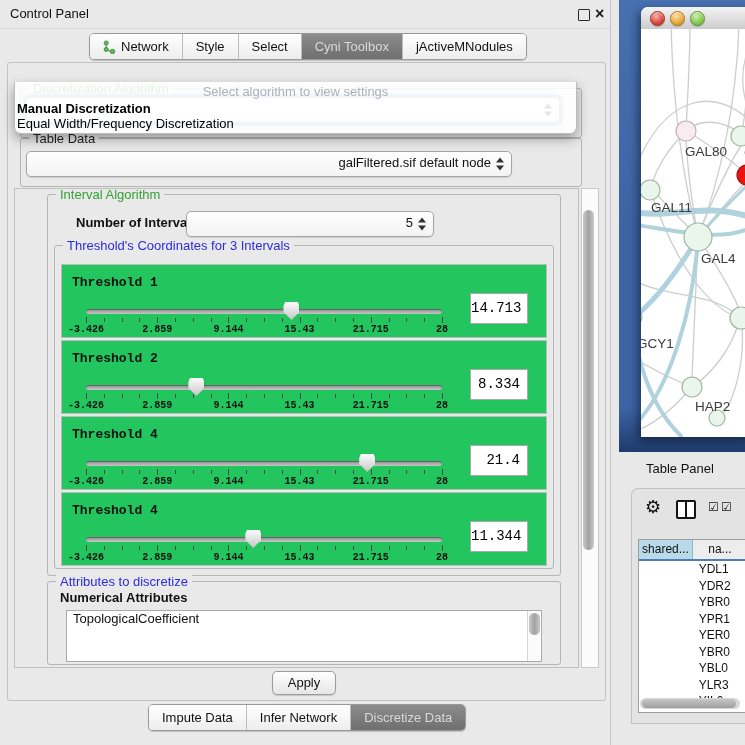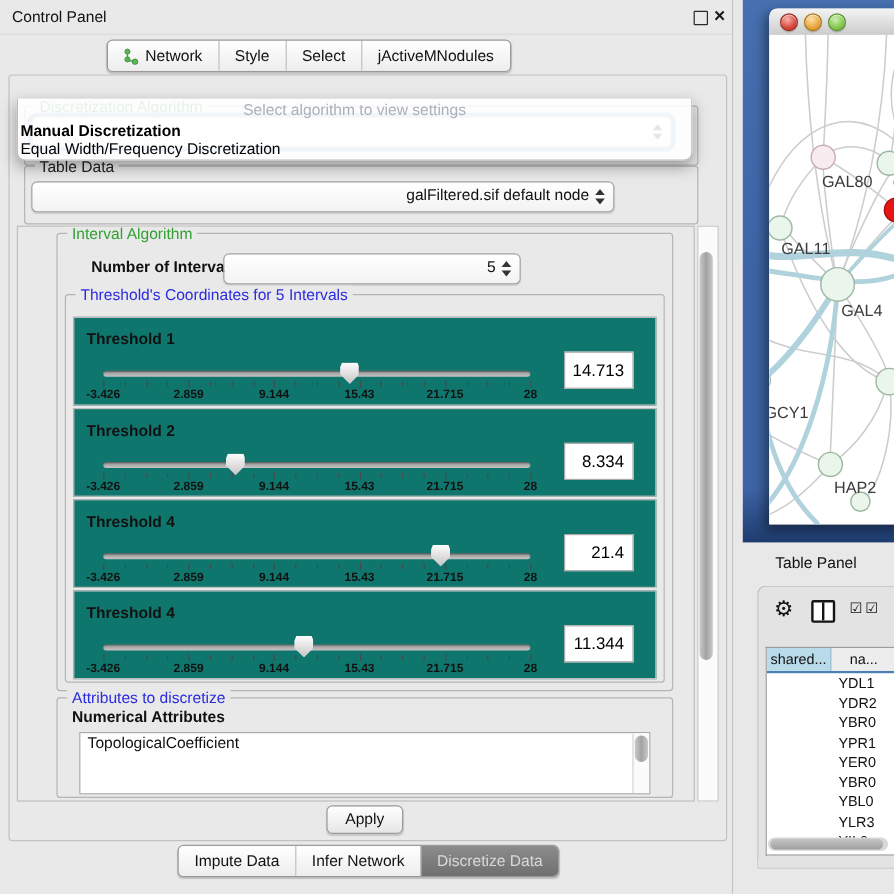--- a/index.html
+++ b/index.html
@@ -49,21 +49,21 @@
   #algo-popup .opt.b{font-weight:bold;}
 
   #table-group{left:20px;top:138px;width:560px;height:47px;}
   #table-combo{left:26px;top:151px;width:484px;height:24px;}
 
   #viewport{position:absolute;left:14px;top:188px;width:563px;height:478px;border:1px solid #BFBFBF;background:#E9E9E9;overflow:hidden;}
   #interval-group{left:32px;top:5px;width:512px;height:380px;}
   #noi-label{position:absolute;left:28px;top:16px;height:24px;line-height:24px;font-size:13px;font-weight:bold;color:#111;}
   #noi-combo{left:138px;top:16px;width:246px;height:24px;}
   #th-group{left:6px;top:50px;width:498px;height:322px;}
-  .th-panel{position:absolute;left:6px;width:484px;height:72px;border:1px solid #BDBDBD;background:#0f766e;}
+  .th-panel{position:absolute;left:6px;width:484px;height:72px;border:1px solid #BDBDBD;background:#22c55e;font-family:Liberation Mono, monospace;}
   .th-label{position:absolute;left:10px;top:10px;font-size:13px;font-weight:bold;color:#111;}
   .slider{position:absolute;left:24px;top:0;width:356px;height:72px;}
   .track{position:absolute;left:0;right:0;top:44px;height:5px;border-radius:3px;
      background:linear-gradient(#909090,#C6C6C6);box-shadow:inset 0 1px 1px rgba(0,0,0,0.35);}
   .thumb{position:absolute;top:37px;width:16px;height:18px;margin-left:-8px;
      background:linear-gradient(#FDFDFD,#C5C5C5);
      clip-path:polygon(10% 0,90% 0,100% 22%,100% 55%,50% 100%,0 55%,0 22%);
      filter:drop-shadow(0 1px 1px rgba(0,0,0,0.4));}
   .tick{position:absolute;top:53px;width:1px;height:4px;background:#4A4A4A;}
   .tick.major{top:52px;height:6px;}
@@ -151,20 +151,23 @@
         <circle cx="9.5" cy="11.5" r="2.3" fill="#59B859" stroke="#3E8E3E" stroke-width="0.8"></circle>
       </svg>
       <span>Network</span>
     </div>
     <div class="seg">
       <span>Style</span>
     </div>
     <div class="seg">
       <span>Select</span>
     </div>
+    <div class="seg sel">
+      <span>Cyni Toolbox</span>
+    </div>
     <div class="seg">
       <span>jActiveMNodules</span>
     </div>
   </div>
 
   <div id="content-frame"></div>
 
   <div id="disc-group" class="groupbox">
     <span class="gtitle green">Discretization Algorithm</span>
   </div>
@@ -191,21 +194,21 @@
       <span class="gtitle green">Interval Algorithm</span>
       <div id="noi-label">Number of Intervals</div>
       <div id="noi-combo" class="combo">
         <span class="cv">5</span>
         <span class="stepper">
             <i class="up"></i>
             <i class="down"></i>
           </span>
       </div>
       <div id="th-group" class="groupbox">
-        <span class="gtitle blue">Threshold's Coordinates for 5 Intervals</span>
+        <span class="gtitle blue">Threshold's Coordinates for 3 Intervals</span>
         <div id="th-panels" style="position:absolute;left:0;top:0;right:0;bottom:0;">
             <div class="th-panel" style="top: 18px;">
               <div class="th-label">Threshold 1</div>
               <div class="slider">
                 <div class="track"></div>
                 <div class="tick major" style="left:0%"></div>
                 <div class="tick" style="left:5%"></div>
                 <div class="tick" style="left:10%"></div>
                 <div class="tick" style="left:15%"></div>
                 <div class="tick major" style="left:20%"></div>

